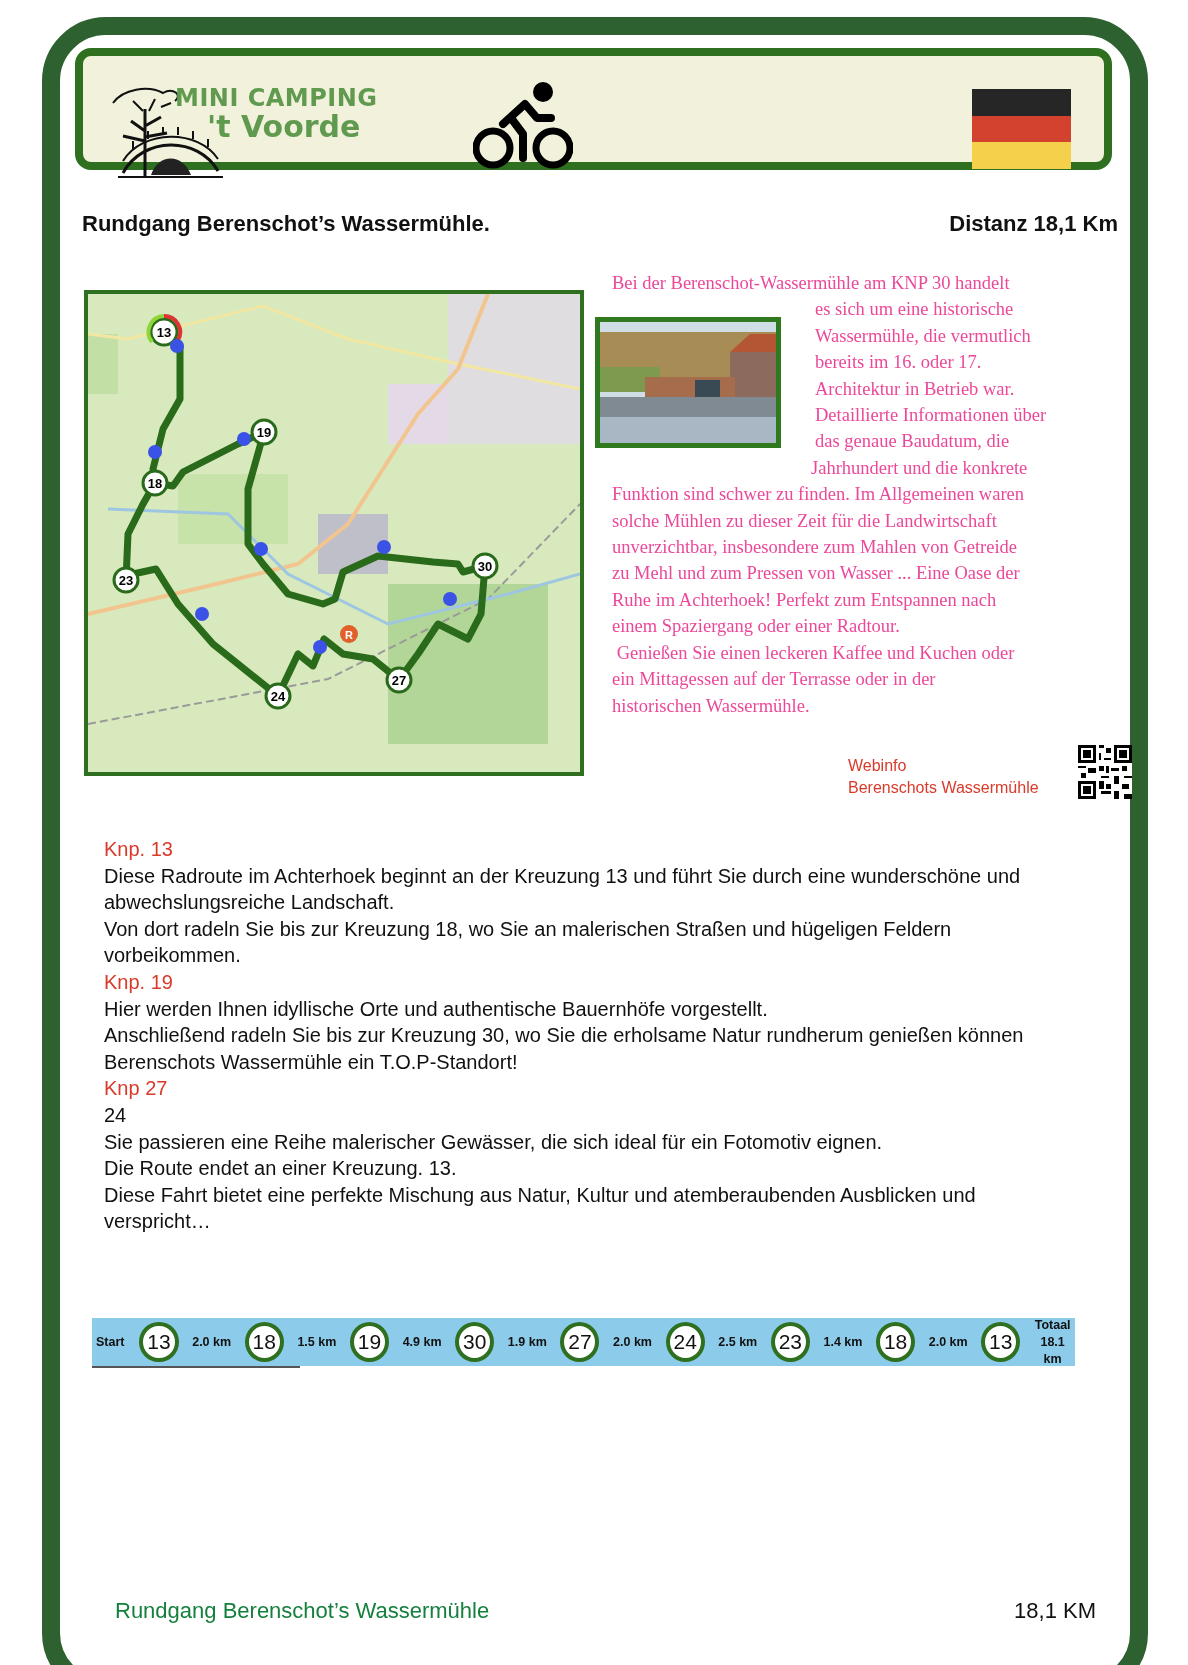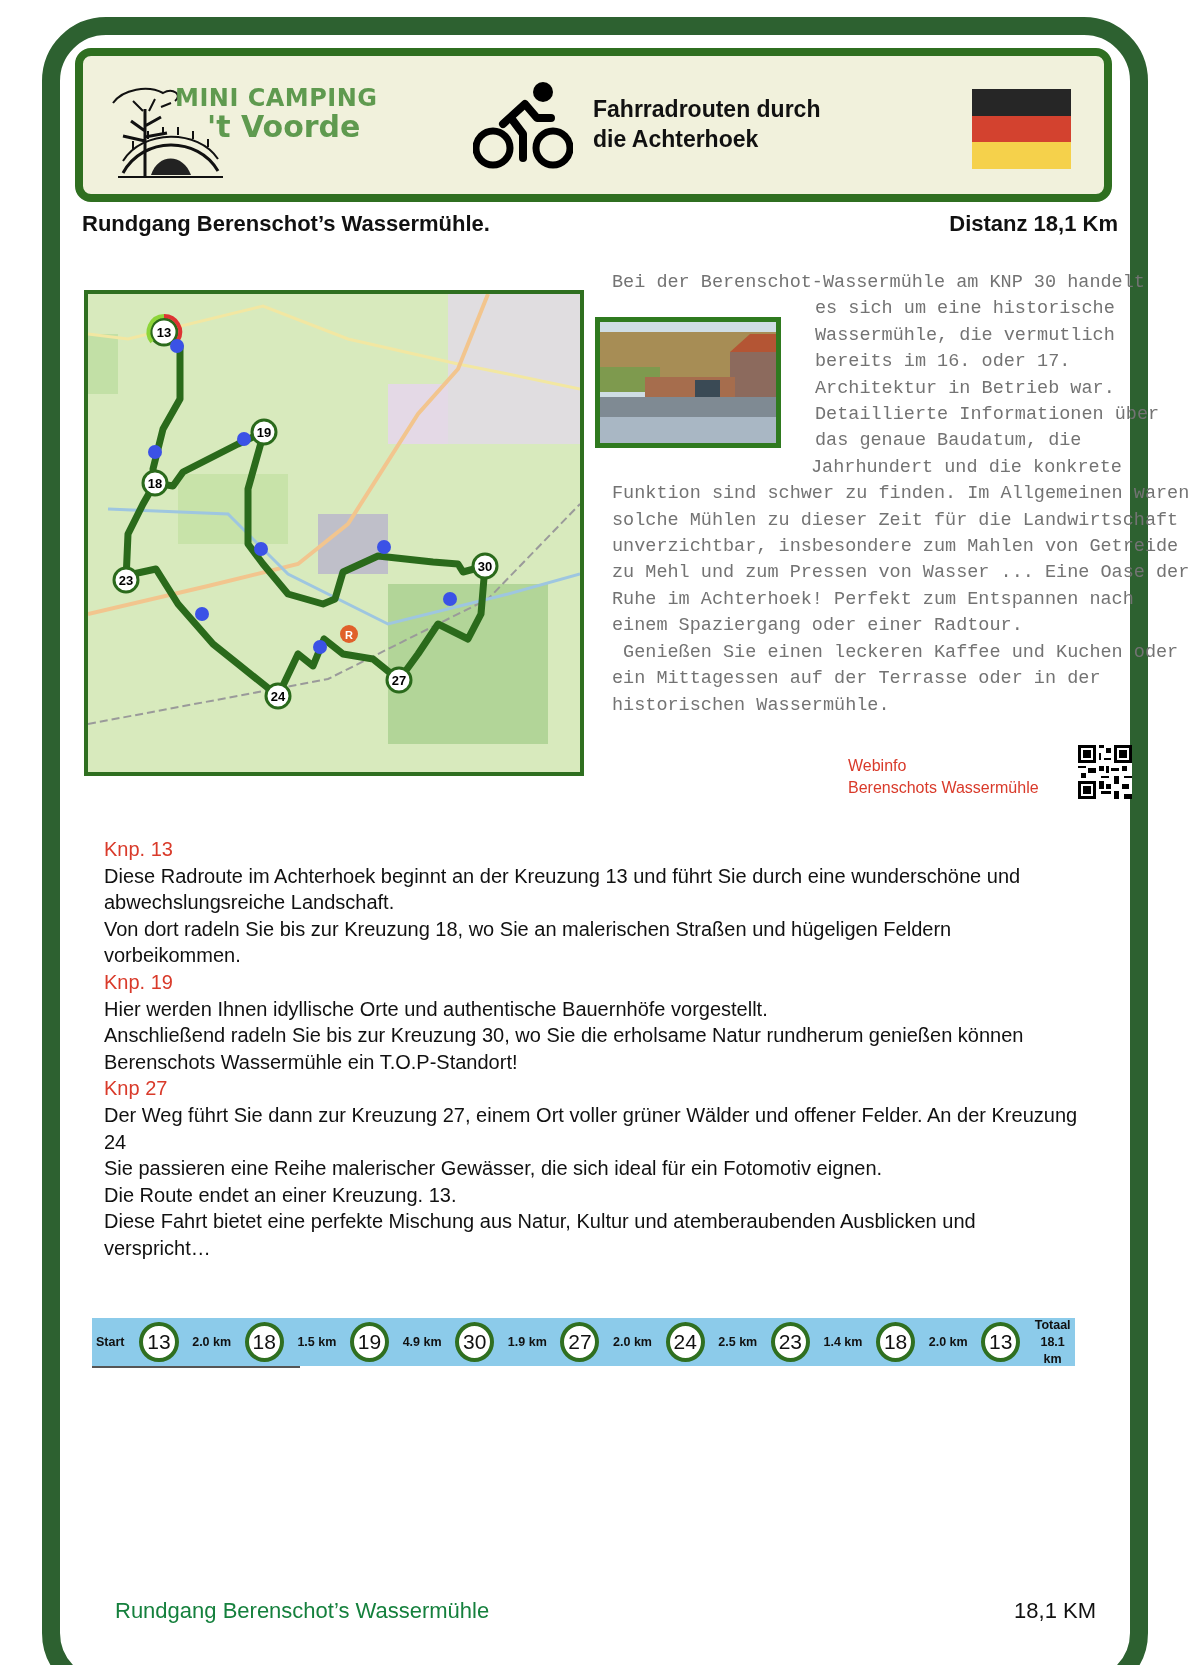--- a/index.html
+++ b/index.html
@@ -8,21 +8,21 @@
     background: #ffffff;
     font-family: "Liberation Sans", sans-serif;
     color: #111;
   }
   .outer-frame {
     position: absolute; left: 42px; top: 17px; width: 1106px; height: 1680px;
     border: 18px solid #2d6130; border-radius: 64px; box-sizing: border-box;
     background: #fff;
   }
   .header-box {
-    position: absolute; left: 75px; top: 48px; width: 1037px; height: 154px;
+    position: absolute; left: 75px; top: 48px; width: 1037px; height: 122px;
     border: 8px solid #2f6f20; border-radius: 16px; box-sizing: border-box;
     background: #f1f1dc;
   }
   .logo { position: absolute; left: 20px; top: 25px; width: 260px; height: 100px; }
   .logo-text {
     position: absolute; left: 92px; top: 30px;
     color: #5f9a4f; font-family: "DejaVu Sans", sans-serif; font-weight: bold;
     line-height: 1;
   }
   .logo-text .l1 { display: block; font-size: 24px; letter-spacing: 0.5px; }
@@ -48,21 +48,21 @@
     border: 4px solid #2f6f20; box-sizing: border-box; background: #d6e9bd; overflow: hidden;
   }
   .photo {
     position: absolute; left: 595px; top: 317px; width: 186px; height: 131px;
     border: 5px solid #2f7a1f; box-sizing: border-box; overflow: hidden;
     background: linear-gradient(180deg, #c9d6db 0%, #b79a6a 25%, #8a7a3a 45%, #6e5a3a 60%, #8fa0b0 75%, #4b5566 100%);
   }
 
   .intro {
     position: absolute; left: 612px; top: 270px; width: 505px;
-    font-family: Liberation Mono, monospace; font-size: 18.5px; line-height: 26.4px; color: #737373;
+    font-family: Liberation Serif, serif; font-size: 18.5px; line-height: 26.4px; color: #ec4899;
   }
   .intro .line { display: block; white-space: nowrap; }
   .intro .indent { padding-left: 203px; }
 
   .webinfo {
     position: absolute; left: 848px; top: 755px; color: #d93a2a;
     font-size: 16px; line-height: 22px;
   }
   .qr { position: absolute; left: 1078px; top: 745px; width: 54px; height: 54px; }
 
@@ -114,24 +114,20 @@
     <span class="l1">MINI CAMPING</span>
     <span class="l2">'t Voorde</span>
   </div>
   <svg class="bike-icon" viewBox="0 0 100 95">
     <circle cx="70" cy="14" r="10" fill="#000"></circle>
     <circle cx="20" cy="70" r="17" stroke="#000" stroke-width="7" fill="none"></circle>
     <circle cx="80" cy="70" r="17" stroke="#000" stroke-width="7" fill="none"></circle>
     <path d="M30 46 L52 26 L64 40 L78 40" stroke="#000" stroke-width="8" fill="none" stroke-linecap="round" stroke-linejoin="round"></path>
     <path d="M38 40 L50 56 L50 80" stroke="#000" stroke-width="8" fill="none" stroke-linecap="round" stroke-linejoin="round"></path>
   </svg>
-  <div class="header-title">
-    <div>Fahrradrouten durch</div>
-    <div>die Achterhoek</div>
-  </div>
   <div class="flag">
     <div style="background:#262626"></div>
     <div style="background:#d3422f"></div>
     <div style="background:#f5d14b"></div>
   </div>
 </div>
 
 <div class="route-title">Rundgang Berenschot’s Wassermühle.</div>
 <div class="distance">Distanz 18,1 Km</div>
 
@@ -260,21 +256,20 @@
   <span class="line knp">Knp. 13</span>
   <span class="line">Diese Radroute im Achterhoek beginnt an der Kreuzung 13 und führt Sie durch eine wunderschöne und</span>
   <span class="line">abwechslungsreiche Landschaft.</span>
   <span class="line">Von dort radeln Sie bis zur Kreuzung 18, wo Sie an malerischen Straßen und hügeligen Feldern</span>
   <span class="line">vorbeikommen.</span>
   <span class="line knp">Knp. 19</span>
   <span class="line">Hier werden Ihnen idyllische Orte und authentische Bauernhöfe vorgestellt.</span>
   <span class="line">Anschließend radeln Sie bis zur Kreuzung 30, wo Sie die erholsame Natur rundherum genießen können</span>
   <span class="line">Berenschots Wassermühle ein T.O.P-Standort!</span>
   <span class="line knp">Knp 27</span>
-  <span class="line">Der Weg führt Sie dann zur Kreuzung 27, einem Ort voller grüner Wälder und offener Felder. An der Kreuzung</span>
   <span class="line">24</span>
   <span class="line">Sie passieren eine Reihe malerischer Gewässer, die sich ideal für ein Fotomotiv eignen.</span>
   <span class="line">Die Route endet an einer Kreuzung. 13.</span>
   <span class="line">Diese Fahrt bietet eine perfekte Mischung aus Natur, Kultur und atemberaubenden Ausblicken und</span>
   <span class="line">verspricht…</span>
 </div>
 
 <div class="strip">
   <span class="lbl start">Start</span>
   <span class="node">13</span>

